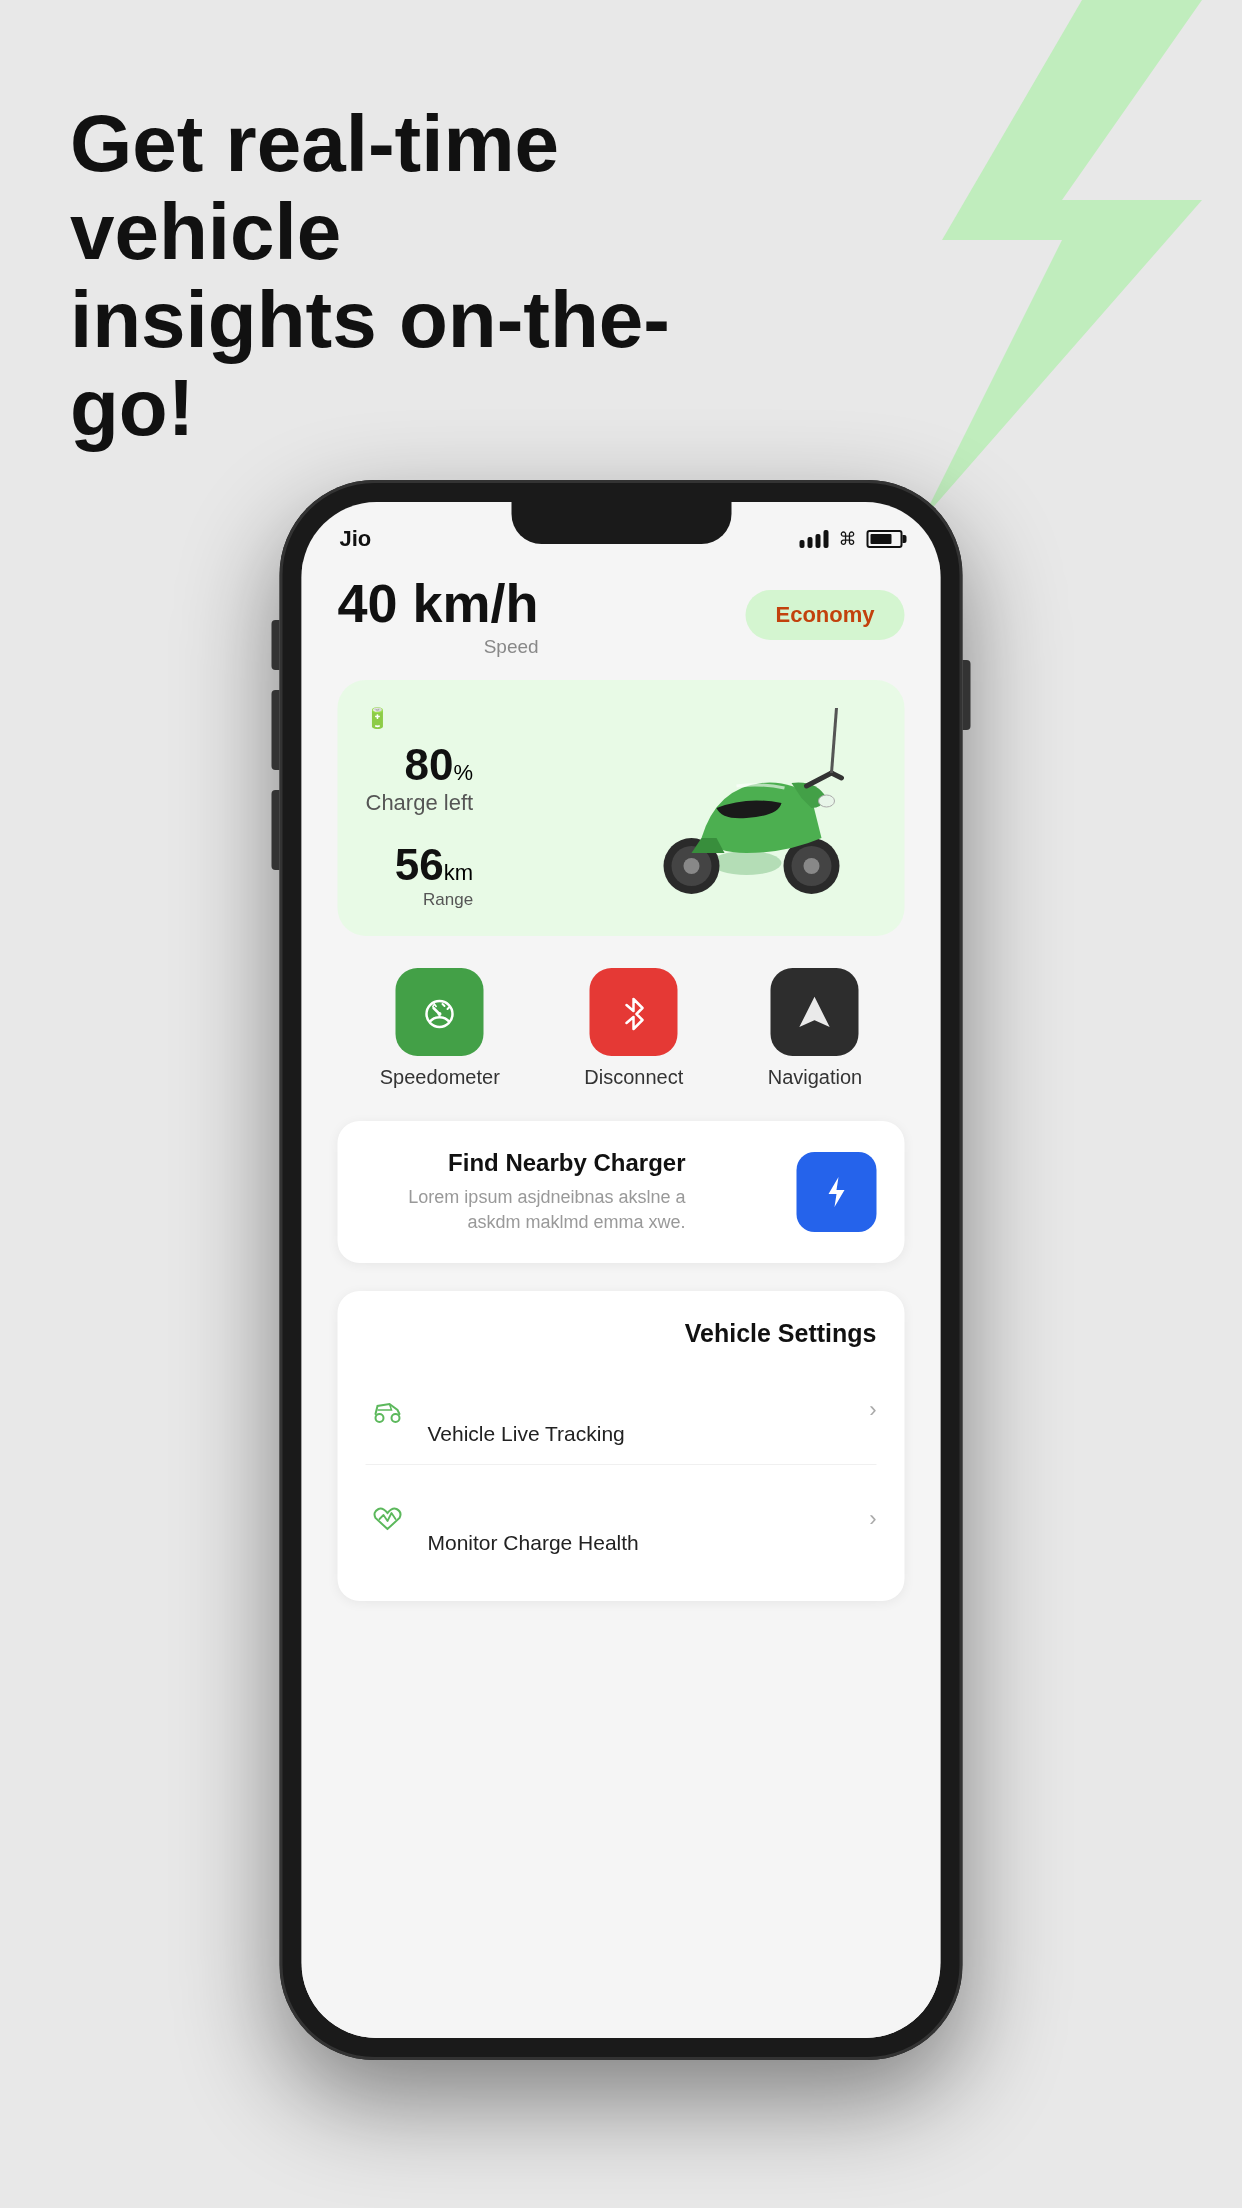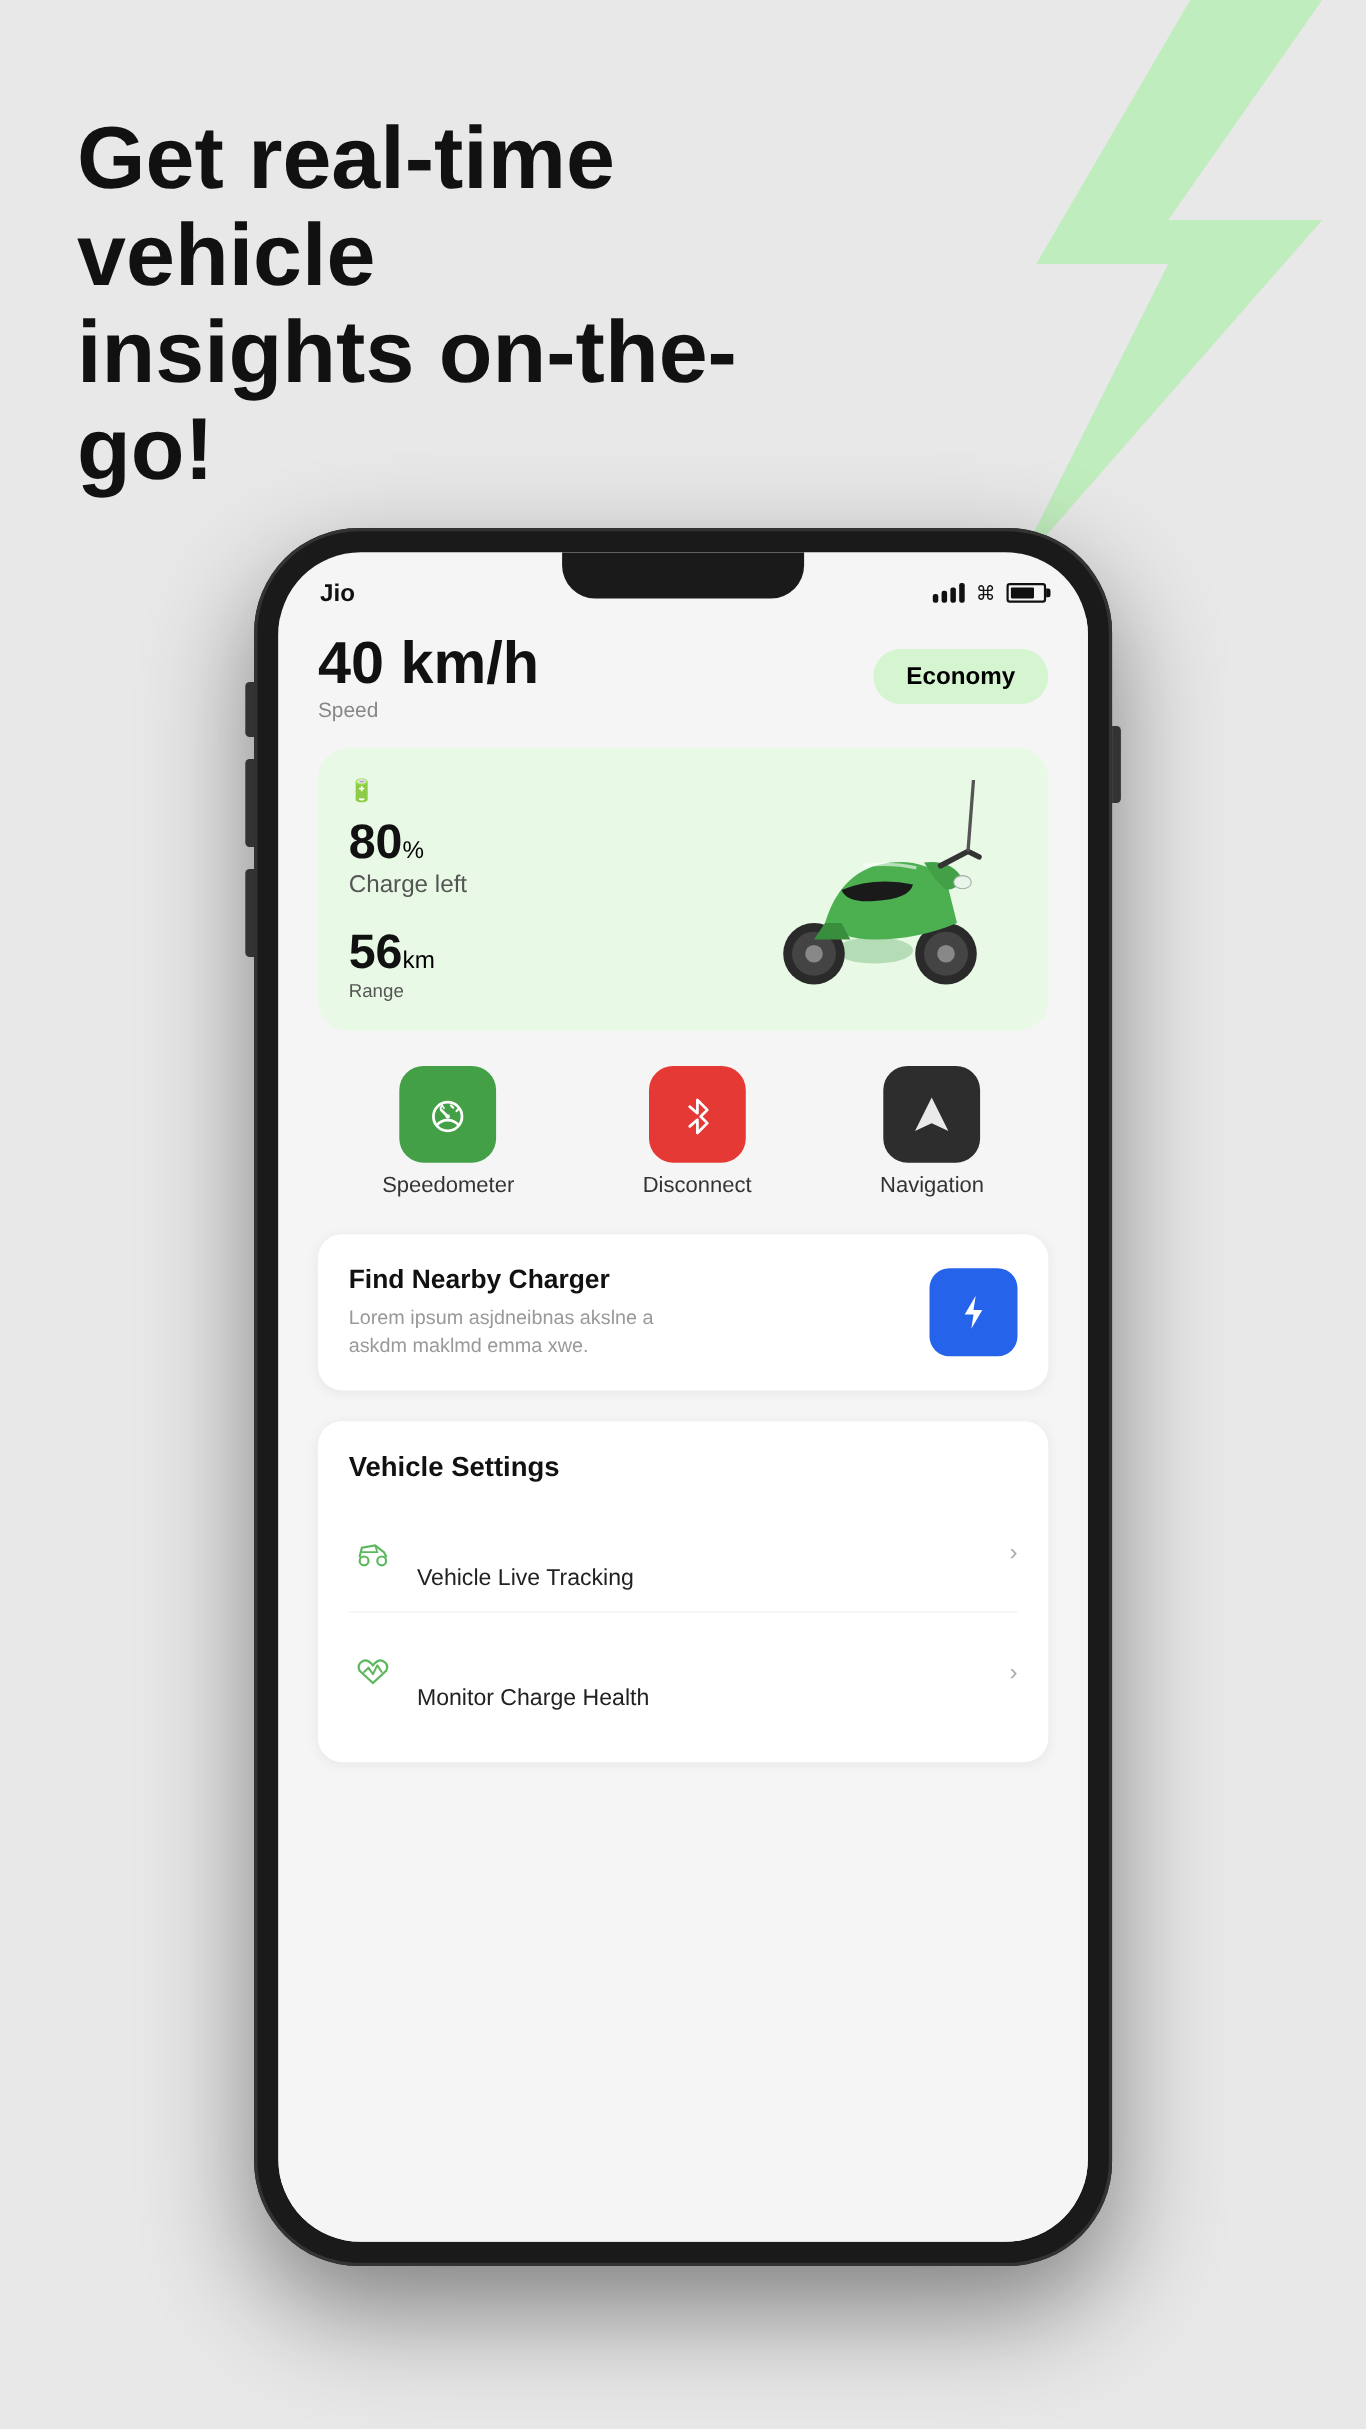--- a/index.html
+++ b/index.html
@@ -34,23 +34,24 @@
       z-index: 1;
       max-width: 700px;
     }
 
     
     .phone-wrapper {
       position: absolute;
       top: 480px;
       left: 50%;
       transform: translateX(-50%);
-      width: 780px;
+      width: 683px;
       height: 1580px;
       z-index: 2;
+      text-align: right;
     }
 
     
     .phone-bezel {
       position: absolute;
       top: 0; left: 0;
       width: 100%; height: 100%;
       background: #1a1a1a;
       border-radius: 95px;
       box-shadow: 0 40px 100px rgba(0,0,0,0.45), inset 0 0 0 3px #333;
@@ -182,21 +183,21 @@
       font-weight: 800;
       color: #111;
     }
     .speed-unit-label {
       font-size: 19px;
       color: #888;
       margin-top: 2px;
     }
     .mode-badge {
       background: #d4f5d0;
-      color: #000000;
+      color: #c2410c;
       font-size: 22px;
       font-weight: 600;
       padding: 12px 30px;
       border-radius: 40px;
     }
 
     
     .vehicle-card {
       background: #e8fae6;
       border-radius: 28px;

